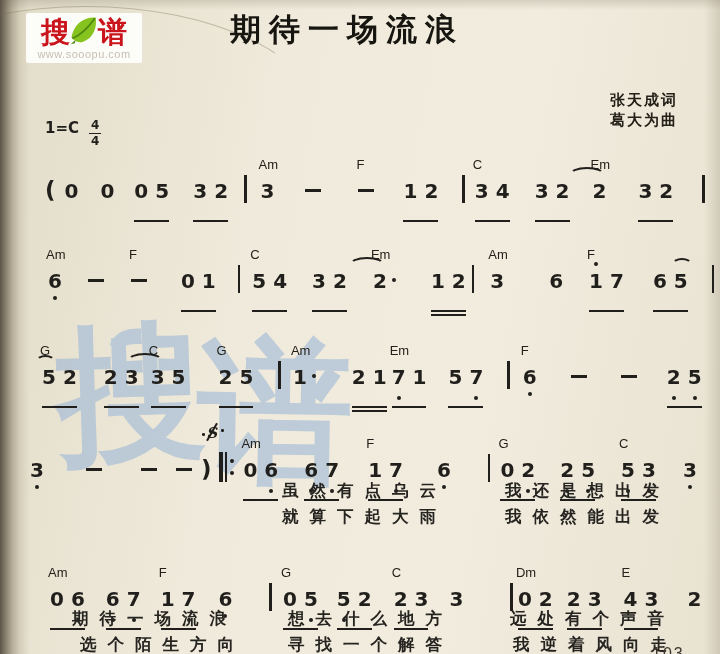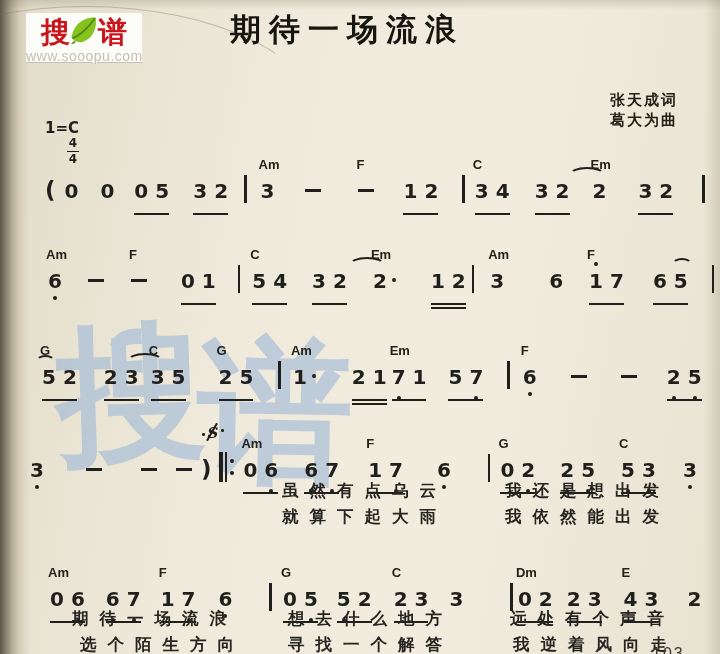--- a/index.html
+++ b/index.html
@@ -20,47 +20,47 @@
       color:rgba(150,178,215,0.55);line-height:1;}
   .wm1{left:56px;top:318px;font-size:150px;transform:rotate(-2deg);}
   .wm2{left:198px;top:334px;font-size:155px;transform:rotate(1deg);}
   
   .logo{position:absolute;left:26px;top:13px;width:116px;height:50px;z-index:3;
         background:rgba(253,253,251,0.95);border-radius:2px;text-align:center;}
   .logorow{display:flex;align-items:center;justify-content:center;height:38px;}
   .lchar{font-size:29px;font-weight:bold;color:#c9151b;line-height:1;
          font-family:"Liberation Sans",sans-serif;text-shadow:0 1px 0 #fff;}
   .leaf{display:inline-block;width:34px;height:30px;margin:0 -3px;transform:translateY(-2px);}
-  .url{font-size:14px;color:#c6c0b2;letter-spacing:0.5px;margin-top:-3px;
-       font-family:"Liberation Sans",sans-serif;text-decoration:underline;}
+  .url{font-size:11px;color:#c6c0b2;letter-spacing:0.5px;margin-top:-3px;
+       font-family:"Liberation Sans",sans-serif;}
   
   .title{position:absolute;top:9px;left:347px;transform:translateX(-50%);z-index:2;
          font-size:31px;font-weight:bold;letter-spacing:8px;color:#17150f;white-space:nowrap;
          font-family:"Liberation Sans",sans-serif;}
   .subtitle{position:absolute;top:47px;left:338px;transform:translateX(-50%);z-index:2;
          font-size:16px;letter-spacing:2px;color:#2a2721;white-space:nowrap;
          font-family:"DejaVu Serif",serif;}
   .credits{position:absolute;top:90px;right:42px;text-align:right;z-index:2;
          font-size:15px;font-weight:bold;letter-spacing:2px;color:#242118;line-height:1.35;
          font-family:"Liberation Sans",sans-serif;}
   .keysig{position:absolute;top:119px;left:45px;z-index:2;font-size:15px;font-weight:bold;
-         color:#211f1c;display:flex;align-items:flex-end;flex-direction:column;}
+         color:#211f1c;display:flex;align-items:flex-start;}
   .frac{display:inline-flex;flex-direction:column;align-items:center;font-size:12px;
         line-height:1;margin-left:10px;font-weight:bold;}
   .frac .num{padding:0 2px 1.5px;}
   .frac .den{border-top:1.5px solid #211f1c;padding:1.5px 2px 0;}
   
   #score{position:absolute;inset:0;z-index:2;}
   .mline{position:absolute;white-space:nowrap;font-weight:bold;font-size:20px;
          color:#211f1c;font-family:"DejaVu Sans",sans-serif;}
   .tok{position:relative;display:inline-block;}
-  .chord{position:absolute;left:-2px;top:-22px;font-size:13px;font-weight:bold;
+  .chord{position:absolute;left:-2px;top:-22px;font-size:13px;font-weight:normal;
          font-family:"Liberation Sans",sans-serif;color:#24211b;}
   .grp{display:inline-block;position:relative;}
-  .grp.u1,.grp.u2{border-bottom:2px solid #211f1c;padding-bottom:10px;}
+  .grp.u1,.grp.u2{border-bottom:2px solid #211f1c;padding-bottom:17px;}
   .grp.u2::after{content:"";position:absolute;left:0;right:0;bottom:-6px;height:2px;background:#211f1c;}
   .dgt{display:inline-block;position:relative;margin-right:7px;}
   .dgt:last-child{margin-right:0;}
   .dgt.ld::after{content:"";position:absolute;left:50%;margin-left:-2px;bottom:-11px;
          width:4px;height:4px;border-radius:50%;background:#211f1c;}
   .grp:not(.u1):not(.u2) .dgt.ld::after{bottom:-7px;}
   .dgt.hd::before{content:"";position:absolute;left:50%;margin-left:-2px;top:-7px;
          width:4px;height:4px;border-radius:50%;background:#211f1c;}
   .dash{display:inline-block;width:16px;height:3px;background:#211f1c;vertical-align:6px;}
   .bar{display:inline-block;width:2.5px;height:28px;background:#211f1c;vertical-align:-5px;}

